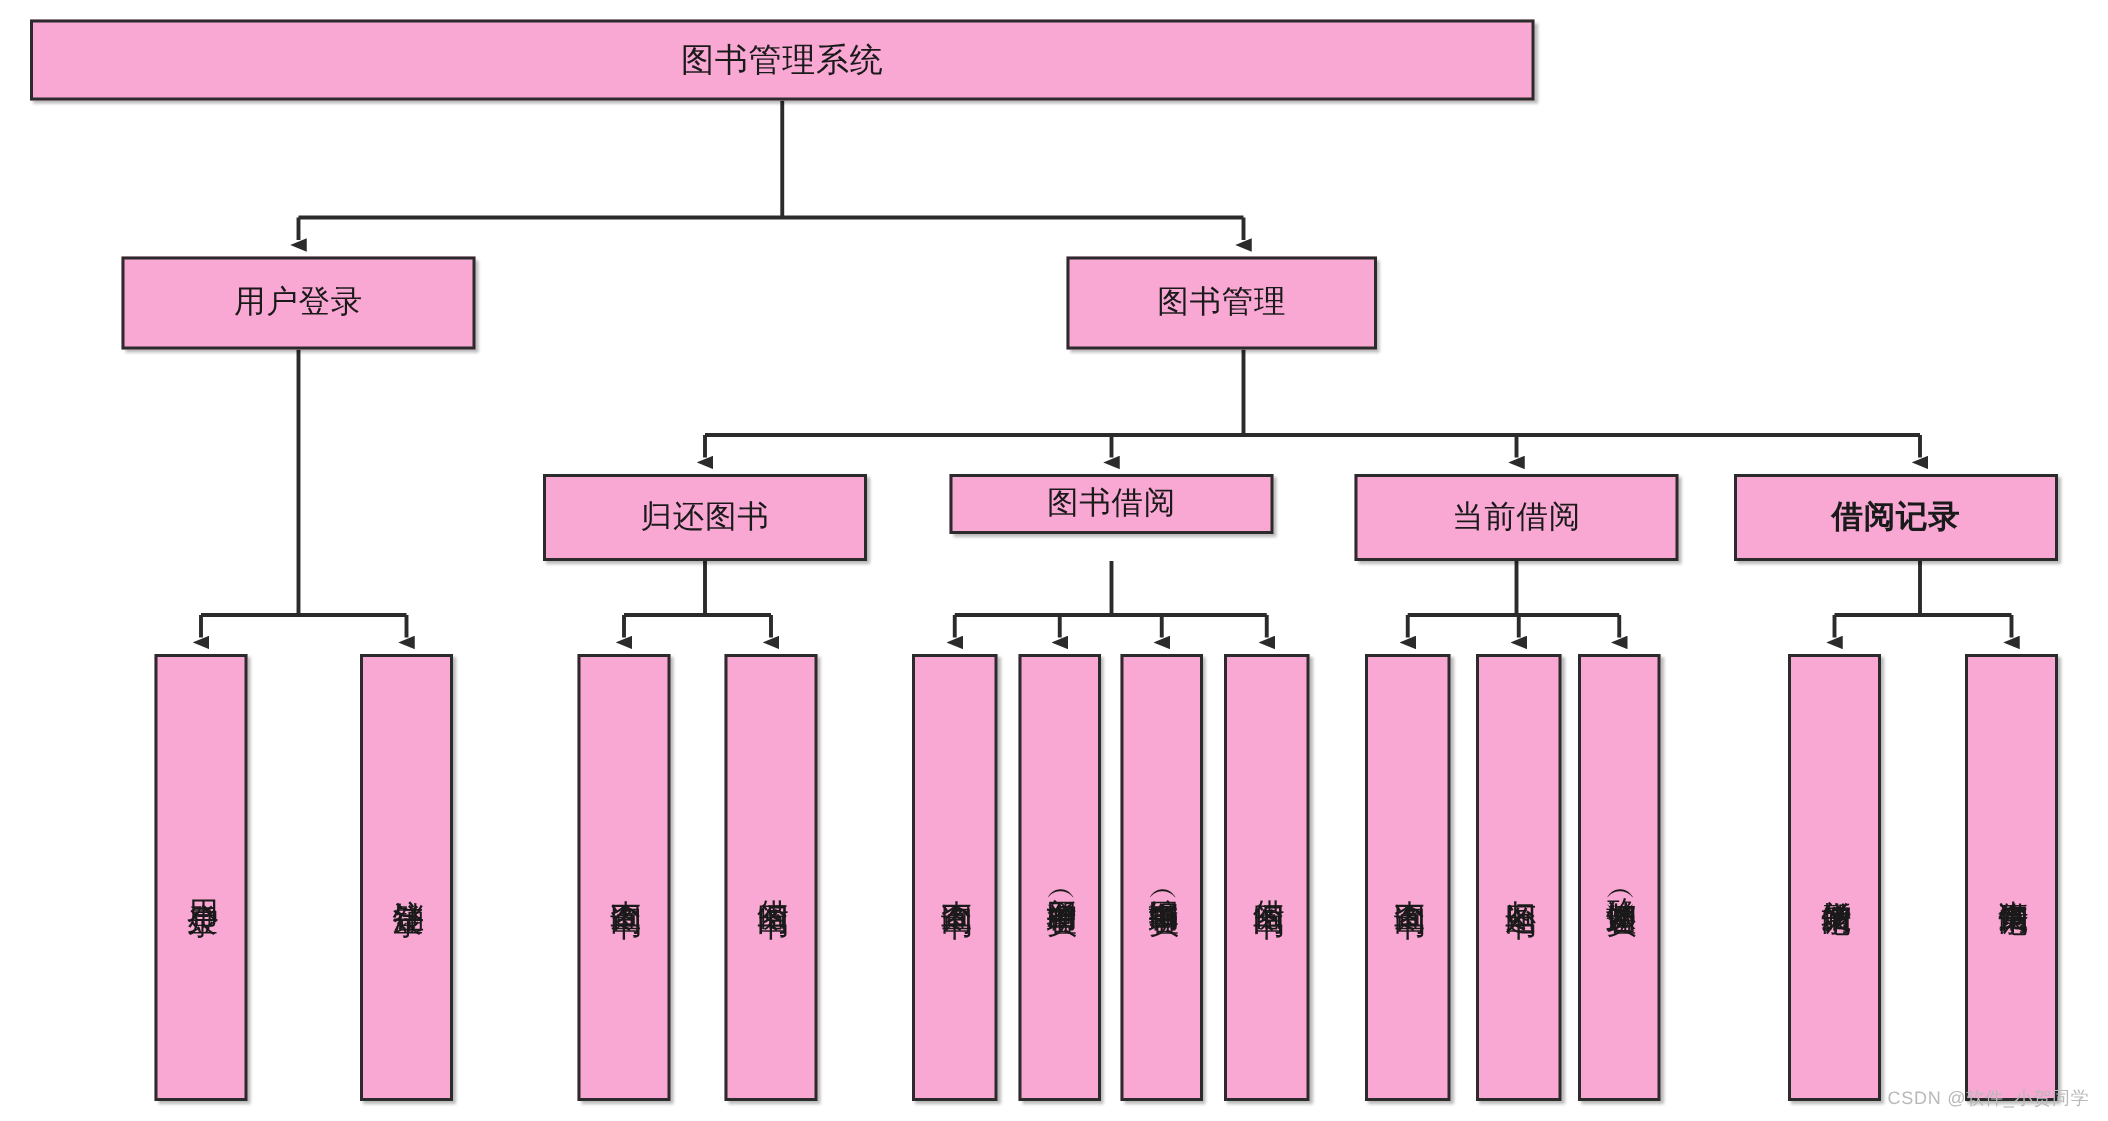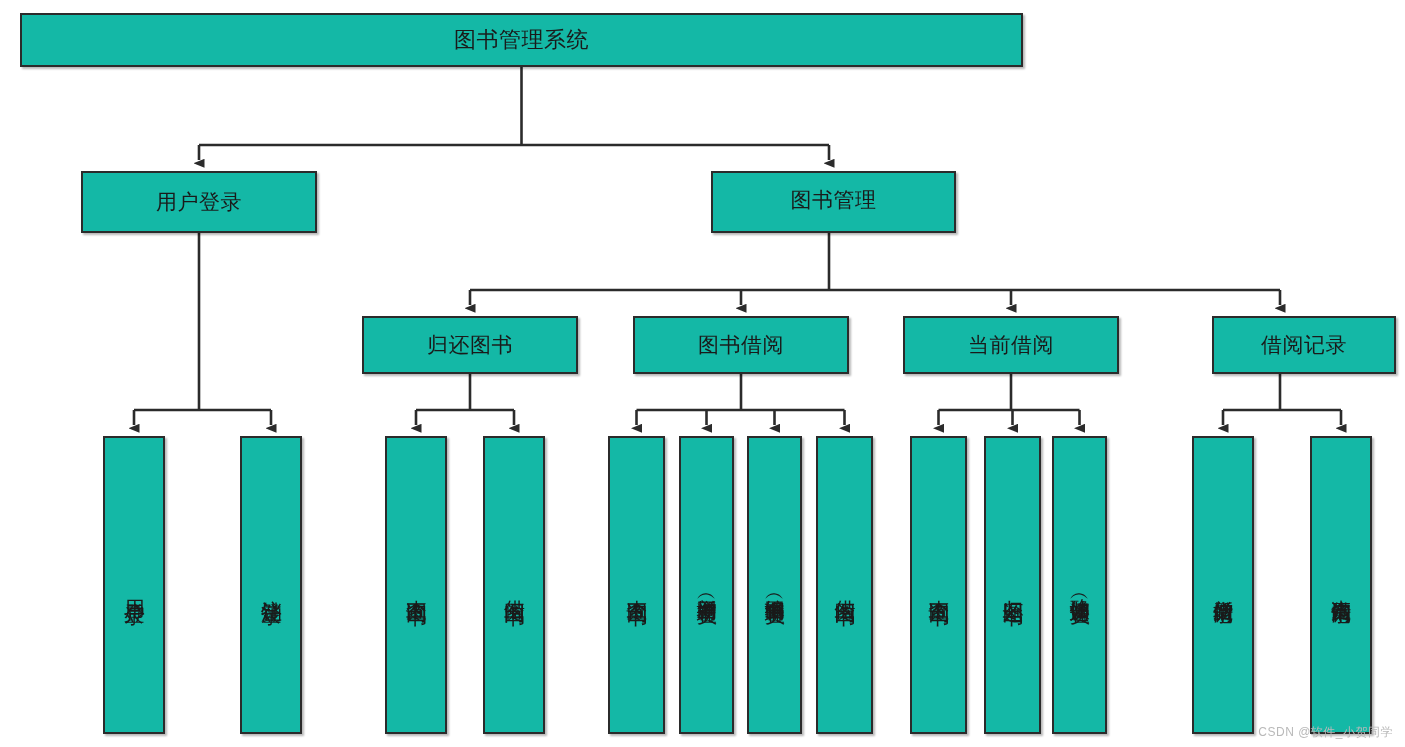--- a/index.html
+++ b/index.html
@@ -21,21 +21,21 @@
     position: absolute;
     left: 0;
     top: 0;
     width: 1405px;
     height: 747px;
     pointer-events: none;
   }
   .node {
     position: absolute;
     box-sizing: border-box;
-    background: #14b8a6;
+    background: #f9a8d4;
     border: 2px solid #2b2b2b;
     box-shadow: 2px 2px 2px rgba(0,0,0,0.28);
     display: flex;
     align-items: center;
     justify-content: center;
     color: #1a1a1a;
     z-index: 2;
   }
   .node .label {
     display: block;
@@ -127,34 +127,34 @@
       </g>
   </svg>
 
   <div class="node root horiz" style="left: 20px; top: 13px; width: 1003px; height: 54px;">
     <span class="label">图书管理系统</span>
   </div>
 
   <div class="node horiz" style="left: 81px; top: 171px; width: 236px; height: 62px;">
     <span class="label">用户登录</span>
   </div>
-  <div class="node horiz" style="left: 711px; top: 171px; width: 245px; height: 62px; font-family: Liberation Mono, monospace;">
+  <div class="node horiz" style="left: 711px; top: 171px; width: 207px; height: 62px;">
     <span class="label">图书管理</span>
   </div>
 
   <div class="node horiz" style="left: 362px; top: 316px; width: 216px; height: 58px;">
     <span class="label">归还图书</span>
   </div>
-  <div class="node horiz" style="left: 633px; top: 316px; width: 216px; height: 58px;">
+  <div class="node horiz" style="left: 633px; top: 316px; width: 216px; height: 40px;">
     <span class="label">图书借阅</span>
   </div>
   <div class="node horiz" style="left: 903px; top: 316px; width: 216px; height: 58px; align-items: center;">
     <span class="label">当前借阅</span>
   </div>
-  <div class="node horiz" style="left: 1212px; top: 316px; width: 184px; height: 58px;">
+  <div class="node horiz" style="left: 1156px; top: 316px; width: 216px; height: 58px; font-weight: bold;">
     <span class="label">借阅记录</span>
   </div>
 
   <div class="node vert" style="left: 103px; top: 436px; width: 62px; height: 298px;">
     <span class="label">用户登录</span>
   </div>
   <div class="node vert" style="left: 240px; top: 436px; width: 62px; height: 298px;">
     <span class="label">注销登录</span>
   </div>
   <div class="node vert" style="left: 385px; top: 436px; width: 62px; height: 298px;">

